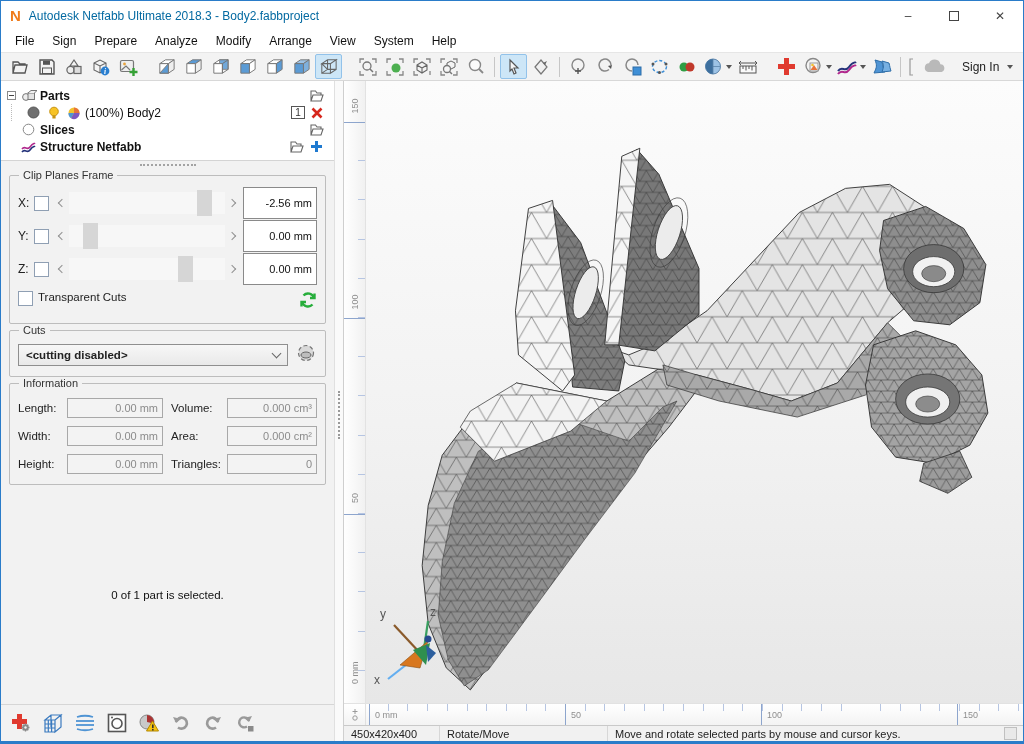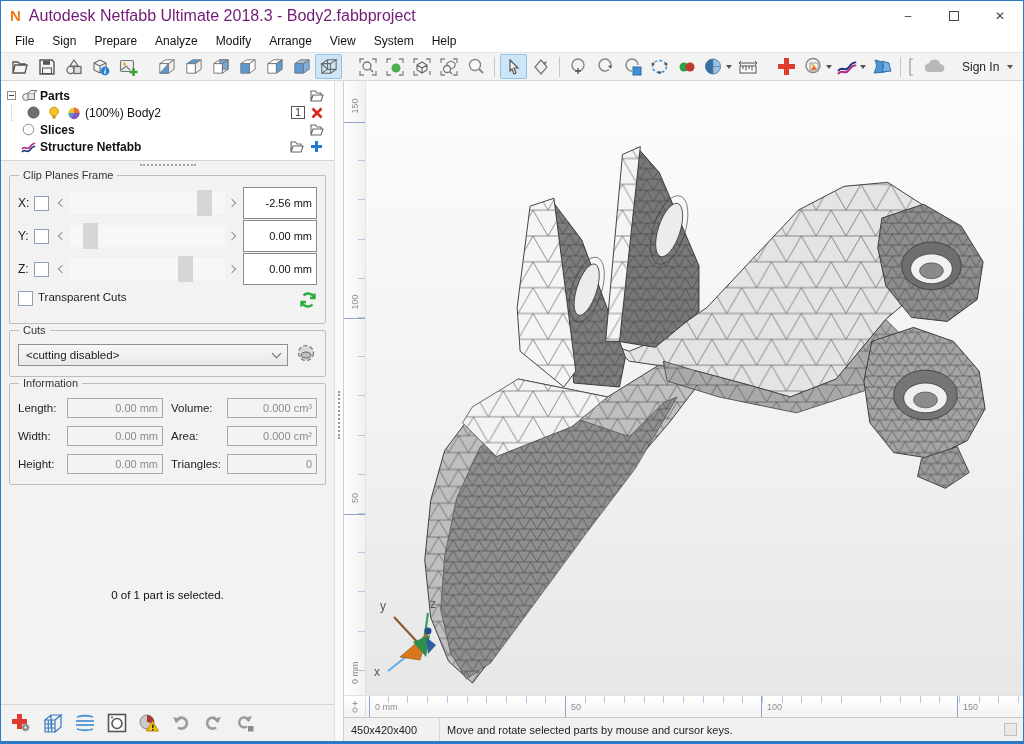--- a/index.html
+++ b/index.html
@@ -3,21 +3,21 @@
 <meta charset="utf-8">
 <style>
   html,body{margin:0;padding:0;background:#9aa7b5;}
   *{box-sizing:border-box;}
   .window{width:1024px;height:744px;margin:0 auto;border:1px solid #2a7cc9;border-bottom:3px solid #2a7cc9;
     background:#fff;display:flex;flex-direction:column;font-family:"Liberation Sans",sans-serif;overflow:hidden;}
 
   
   .titlebar{height:29px;display:flex;align-items:center;padding-left:9px;background:#fff;flex:none;}
   .logo{color:#ef7b1a;font-weight:bold;font-size:15px;margin-right:8px;line-height:1;}
-  .title{font-size:16px;color:#701a75;}
+  .title{font-size:12px;color:#0369a1;}
   .win-controls{margin-left:auto;display:flex;height:100%;}
   .win-btn{width:46px;height:100%;display:flex;align-items:center;justify-content:center;font-size:12px;color:#444;}
   .max-glyph{width:10px;height:10px;border:1px solid #444;display:inline-block;}
 
   
   .menubar{height:22px;display:flex;align-items:center;padding-left:5px;background:#fff;flex:none;text-align:center;}
   .menu-item{padding:3px 9px;font-size:12px;color:#111;}
 
   
   .toolbar{height:29px;background:#f3f3f3;border-top:1px solid #e6e6e6;border-bottom:1px solid #d8d8d8;
@@ -60,21 +60,21 @@
   .chev.l{transform:rotate(45deg);margin:0 4px 0 2px;}
   .chev.r{transform:rotate(225deg);margin:0 2px 0 4px;}
   .track{flex:1;height:22px;background:#f7f7f7;position:relative;}
   .thumb{position:absolute;top:-2px;width:15px;height:26px;background:#d6d6d6;}
   .valbox{width:74px;height:32px;border:1px solid #8a8a8a;background:#fff;font-size:11px;display:flex;align-items:center;
     justify-content:flex-end;padding-right:4px;color:#111;margin-left:6px;flex:none;}
   .transrow{display:flex;align-items:flex-start;margin:10px 8px 8px 8px;}
   .translabel{font-size:11.5px;color:#222;margin-left:5px;}
 
   
-  .cutsrow{display:flex;align-items:center;margin:12px 8px 9px 8px;}
+  .cutsrow{display:flex;align-items:center;margin:12px 8px 9px 8px;font-weight:bold;}
   .combo{flex:1;height:22px;border:1px solid #8f8f8f;background:linear-gradient(#f7f7f7,#e9e9e9);
     display:flex;align-items:center;padding:0 7px;font-size:11.5px;color:#222;}
   .combo .cchev{margin-left:auto;width:7px;height:7px;border-left:1.5px solid #666;border-bottom:1.5px solid #666;transform:rotate(-45deg);margin-top:-3px;}
 
   
   .inforow{display:grid;grid-template-columns:47px 96px 60px 1fr;align-items:center;margin:8px 8px 0 8px;height:20px;column-gap:2px;}
   .inforow:first-of-type{margin-top:14px;}
   .inforow:last-of-type{margin-bottom:10px;}
   .ilabel{font-size:11.5px;color:#222;}
   .ibox{height:20px;border:1px solid #a8a8a8;background:#f3f3f3;font-size:11px;color:#8b8b8b;
@@ -99,21 +99,21 @@
   .axes .albl{position:absolute;font-size:12px;color:#555;}
 
   .hruler{height:22px;background:linear-gradient(#ffffff,#f3f3f3);border-top:1px solid #e2e2e2;display:flex;flex:none;}
   .hcorner{width:22px;border-right:1px solid #e0e0e0;display:flex;align-items:center;justify-content:center;flex:none;}
   .htrack{flex:1;position:relative;overflow:hidden;}
   .htrack .minors{position:absolute;left:3px;top:0;height:7px;width:100%;
     background:repeating-linear-gradient(90deg,transparent 0 18.7px,#b6c5e2 18.7px 19.7px);}
   .hmaj{position:absolute;top:0;height:100%;width:1px;background:#8da5cd;}
   .hlabel{position:absolute;top:6px;font-size:9px;color:#8e8e8e;white-space:nowrap;}
 
-  .statusbar{height:24px;border-top:1px solid #c9c9c9;background:#f1f1f1;display:flex;align-items:stretch;font-size:11px;color:#222;flex:none;}
+  .statusbar{height:16px;border-top:1px solid #c9c9c9;background:#f1f1f1;display:flex;align-items:stretch;font-size:11px;color:#222;flex:none;}
   .stcell{display:flex;align-items:center;padding-left:7px;border-right:1px solid #d7d7d7;}
   .st1{width:96px;flex:none;}
   .st2{width:168px;flex:none;}
   .st3{flex:1;border-right:none;}
   .stsq{width:13px;height:13px;border:1px solid #c0c0c0;background:#e9e9e9;margin:auto 6px;flex:none;}
 </style>
 </head>
 <body>
 
 <div class="window">
@@ -717,18 +717,19 @@
           <div class="hmaj" style="left:591px;"></div>
           <span class="hlabel" style="left:9px;">0 mm</span>
           <span class="hlabel" style="left:205px;">50</span>
           <span class="hlabel" style="left:401px;">100</span>
           <span class="hlabel" style="left:597px;">150</span>
         </div>
       </div>
 
       <div class="statusbar">
         <div class="stcell st1">450x420x400</div>
+        <div class="stcell st2">Rotate/Move</div>
         <div class="stcell st3">Move and rotate selected parts by mouse and cursor keys.</div>
         <div class="stsq"></div>
       </div>
     </div>
   </div>
 </div>
 
 </body></html>

